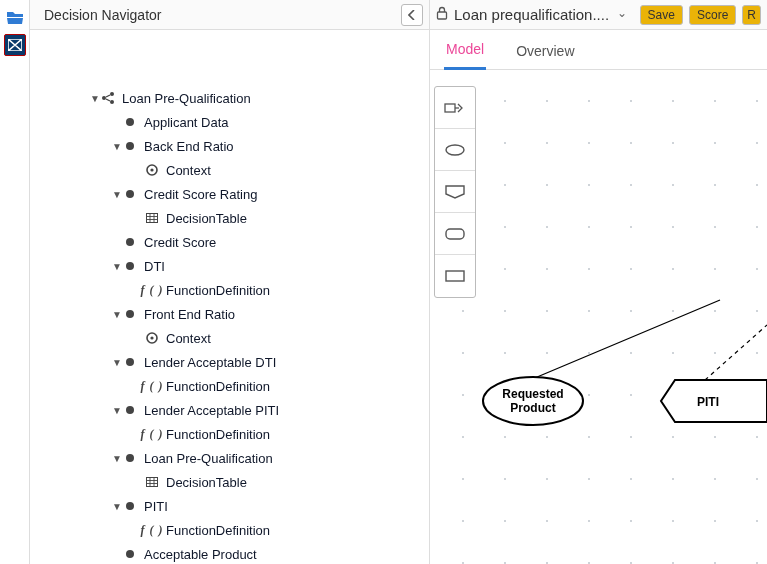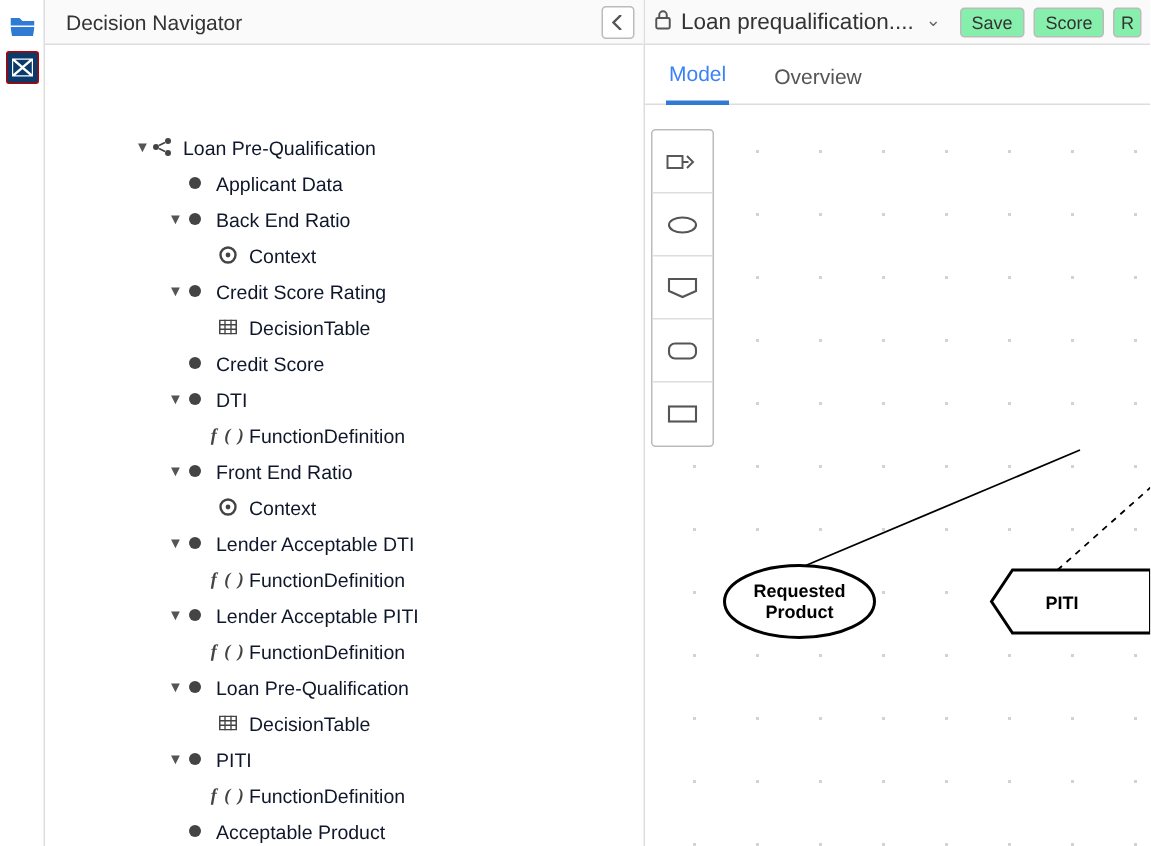--- a/index.html
+++ b/index.html
@@ -27,25 +27,25 @@
   .ind-0 { padding-left: 60px; }
   .ind-1 { padding-left: 82px; }
   .ind-2 { padding-left: 104px; }
 
   
   .canvas { flex: 1; display: flex; flex-direction: column; position: relative; overflow: hidden; }
   .toolbar { height: 30px; background: #fafafa; border-bottom: 1px solid #ddd; display: flex; align-items: center; padding: 0 6px; gap: 6px; }
   .tb-title { display: flex; gap: 6px; flex: 1; min-width: 0; font-size: 15px; color: #333; }
   .tb-title span.txt { white-space: nowrap; overflow: hidden; text-overflow: ellipsis; max-width: 165px; }
   .tb-chevron { color: #666; font-size: 12px; cursor: pointer; padding: 0 2px; }
-  .btn { border: 1px solid #bbb; background: #86efac; border-radius: 3px; padding: 2px 7px; font-size: 12px; cursor: pointer; color: #333; }
+  .btn { border: 1px solid #bbb; background: #eab308; border-radius: 3px; padding: 2px 7px; font-size: 12px; cursor: pointer; color: #333; }
 
   .tabs { height: 40px; border-bottom: 1px solid #ddd; display: flex; align-items: flex-end; padding: 0 14px; gap: 28px; }
   .tab { padding: 0 2px 10px 2px; font-size: 14px; color: #555; cursor: pointer; }
-  .tab.active { color: #3b82f6; font-weight: 500; border-bottom: 3px solid #2f7bd4; margin-bottom: -1px; }
+  .tab.active { color: #ec4899; font-weight: 500; border-bottom: 3px solid #2f7bd4; margin-bottom: -1px; }
 
   .canvas-area { flex: 1; position: relative; background: #fff;
     background-image: radial-gradient(circle, #cfd4d9 1px, transparent 1px);
     background-size: 42px 42px;
     background-position: 12px 10px;
   }
 
   .palette { position: absolute; left: 4px; top: 16px; width: 42px; background: #fff; border: 1px solid #bbb; border-radius: 3px; display: flex; flex-direction: column; box-shadow: 0 0 0 rgba(0,0,0,0); }
   .pal-item { height: 42px; display: flex; align-items: center; justify-content: center; border-bottom: 1px solid #ddd; cursor: pointer; }
   .pal-item:last-child { border-bottom: none; }

